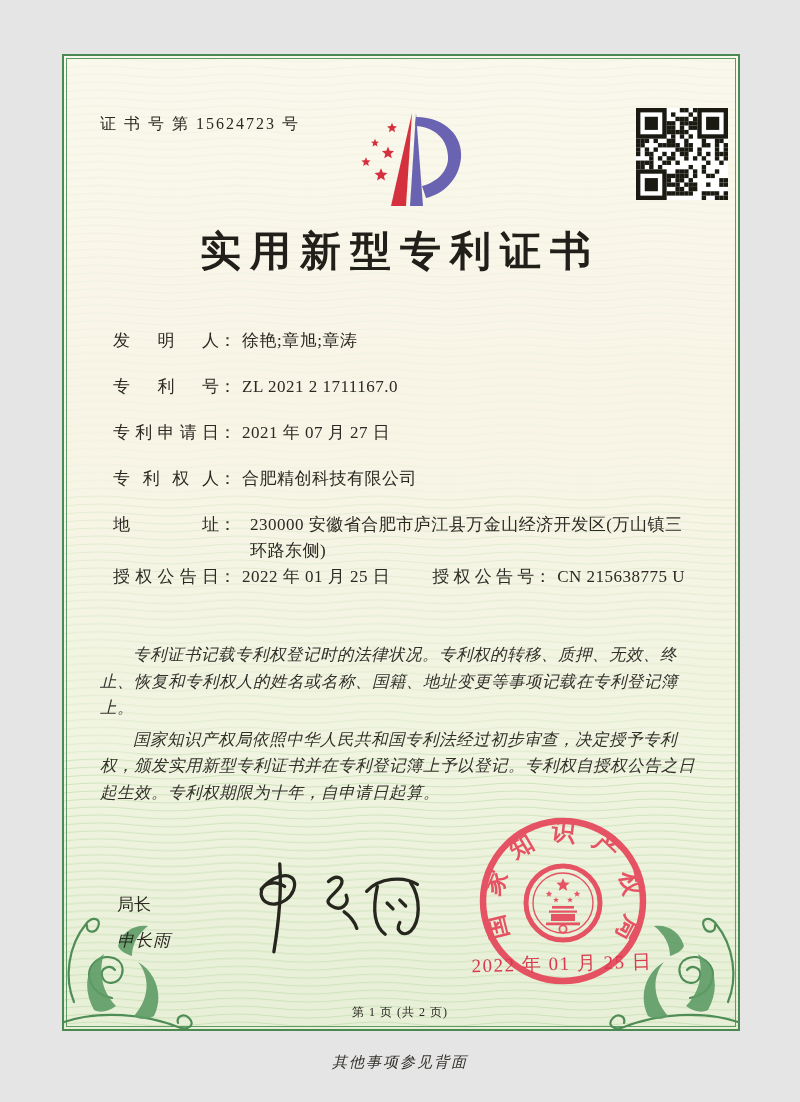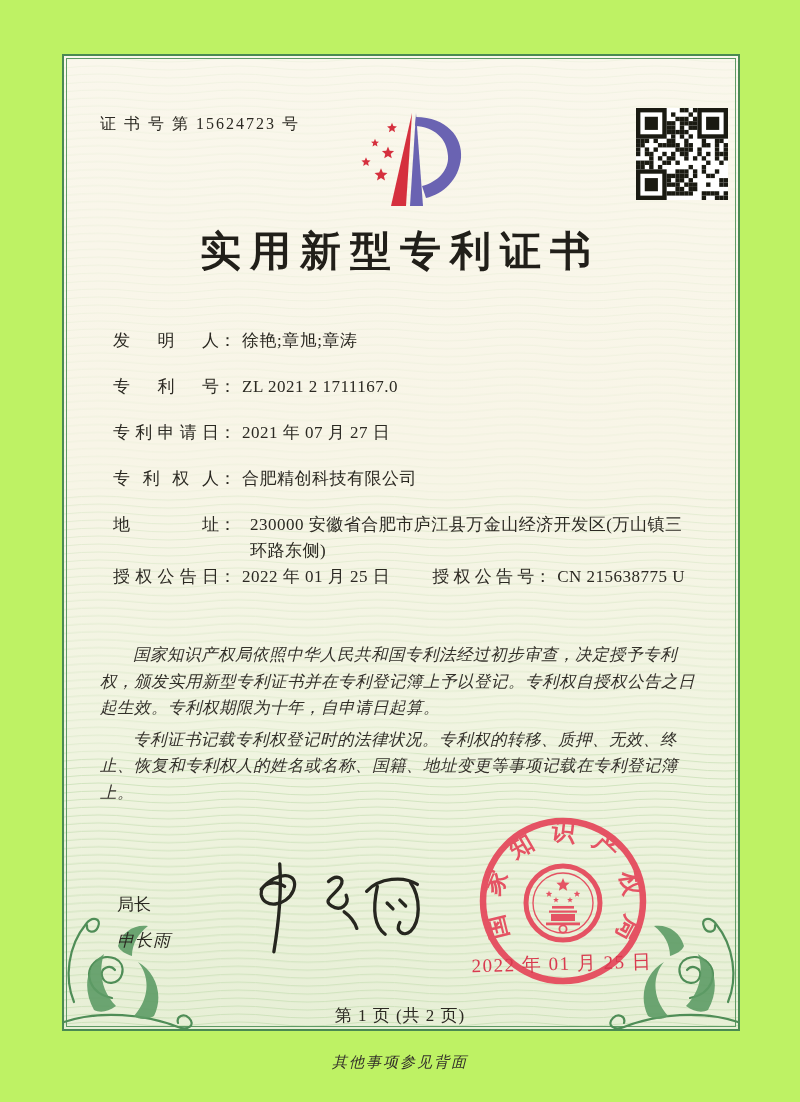--- a/index.html
+++ b/index.html
@@ -1,17 +1,17 @@
 <!DOCTYPE html>
 <html><head>
 <meta charset="utf-8">
 <style>
   * { margin:0; padding:0; box-sizing:border-box; }
   body { width:800px; height:1102px; font-family:"Liberation Serif","DejaVu Serif",serif; }
-  .page { position:relative; width:800px; height:1102px; background:#bef264; overflow:hidden; }
+  .page { position:relative; width:800px; height:1102px; background:#e5e5e5; overflow:hidden; }
 
   
   .frame {
     position:absolute; left:62px; top:54px; width:678px; height:977px;
     border:2px solid #4a8a52;
     background:linear-gradient(180deg,#faf7ec 0%,#f8f5e7 40%,#f0f4e0 72%,#e7efd6 100%);
   }
   .frame-inner {
     position:absolute; inset:2px; border:1px solid #5d9a64; pointer-events:none;
   }
@@ -49,21 +49,21 @@
   .signoff { position:absolute; left:117px; top:893px; font-size:17px; color:#2b2922; }
   .signoff .name { margin-top:13px; letter-spacing:1px;font-style:italic; }
   .signature { position:absolute; left:228px; top:850px; width:205px; height:108px; }
 
   
   .seal { position:absolute; left:468px; top:806px; width:190px; height:190px; }
   .seal-date { position:absolute; left:462px; top:951px; width:200px; text-align:center;
     font-size:19px; color:#d93a4f; letter-spacing:1.5px; transform:rotate(-1.5deg); }
 
   
-  .page-no { position:absolute; left:0; right:0; top:1004px; text-align:center; font-size:17px; color:#2b2922; letter-spacing:1px; }
+  .page-no { position:absolute; left:0; right:0; top:1004px; text-align:center; font-size:12px; color:#2b2922; letter-spacing:1px; }
   .footer-note { position:absolute; left:0; right:0; top:1053px; text-align:center; font-size:15px;
     color:#33302a; font-style:italic; letter-spacing:2px; }
 </style>
 </head>
 <body>
 
 <div class="page">
 
   <div class="frame">
 
@@ -293,22 +293,22 @@
     </div>
     <div class="row address">
       <span class="lab">地址</span><span class="colon">：</span><span class="val"><span>230000 安徽省合肥市庐江县万金山经济开发区(万山镇三</span><br><span>环路东侧)</span></span>
     </div>
     <div class="row">
       <span class="lab">授权公告日</span><span class="colon">：</span><span class="val">2022 年 01 月 25 日</span><span class="pair2 lab" style="width:102px">授权公告号</span><span class="colon">：</span><span class="val">CN 215638775 U</span>
     </div>
   </div>
 
   <div class="body-text">
+    <p>专利证书记载专利权登记时的法律状况。专利权的转移、质押、无效、终止、恢复和专利权人的姓名或名称、国籍、地址变更等事项记载在专利登记簿上。</p>
     <p>国家知识产权局依照中华人民共和国专利法经过初步审查，决定授予专利权，颁发实用新型专利证书并在专利登记簿上予以登记。专利权自授权公告之日起生效。专利权期限为十年，自申请日起算。</p>
-    <p>专利证书记载专利权登记时的法律状况。专利权的转移、质押、无效、终止、恢复和专利权人的姓名或名称、国籍、地址变更等事项记载在专利登记簿上。</p>
   </div>
 
   <div class="signoff">
     <div>局长</div>
     <div class="name">申长雨</div>
   </div>
 
   <svg class="signature" viewBox="0 0 210 110">
     <g fill="none" stroke="#26261f" stroke-width="3.4" stroke-linecap="round" stroke-linejoin="round">
       <path d="M 34 40 C 50 20 74 22 67 41 C 60 58 36 60 34 45 C 33 34 48 30 58 37"></path>

